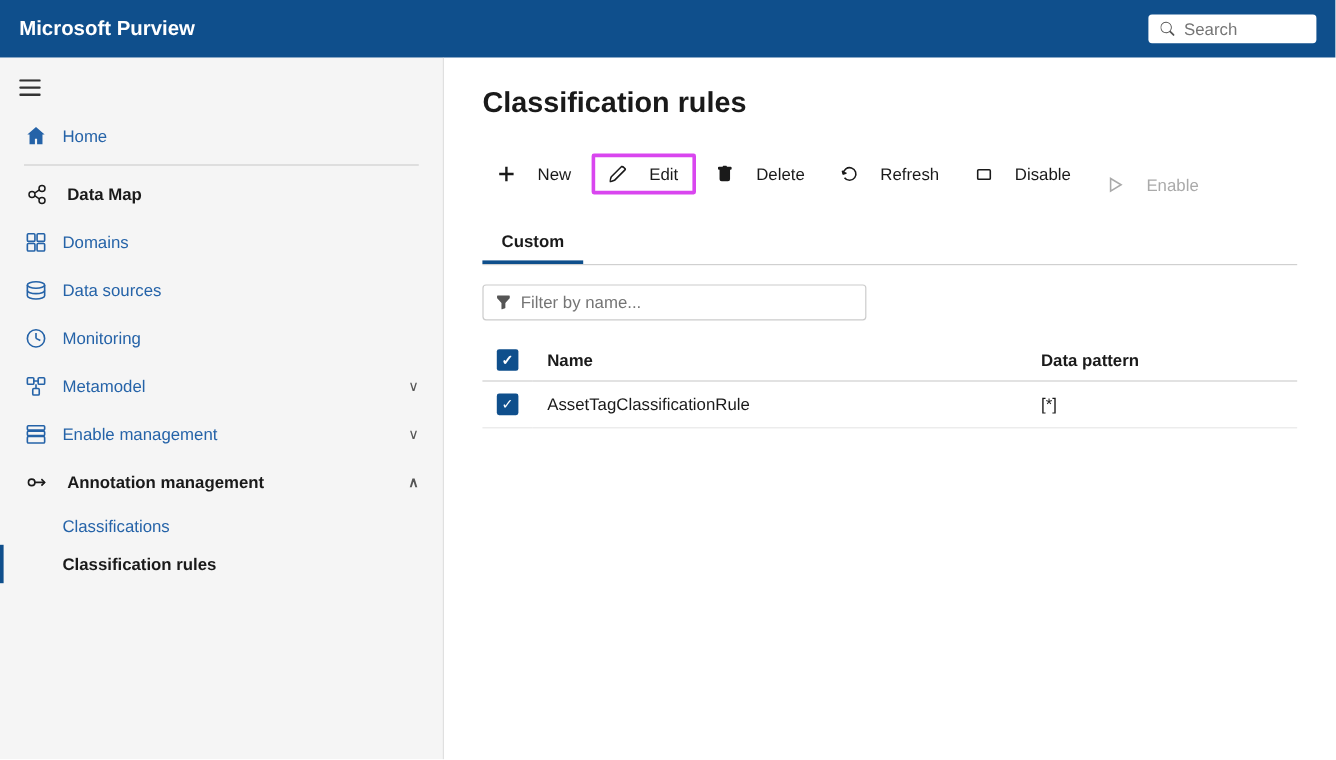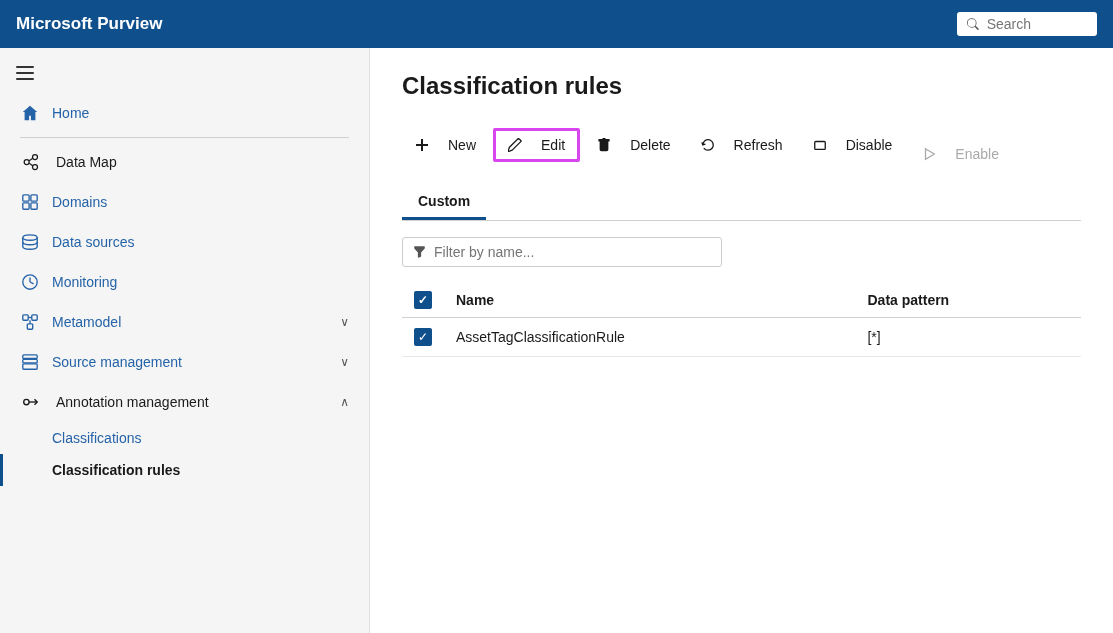--- a/index.html
+++ b/index.html
@@ -63,21 +63,21 @@
     .sidebar-item {
       display: flex;
       align-items: center;
       padding: 10px 20px;
       cursor: pointer;
       gap: 12px;
       color: #2563a8;
       font-size: 14px;
     }
     .sidebar-item.section-header {
-      font-weight: 400;
+      font-weight: 700;
       color: #1a1a1a;
       gap: 16px;
     }
     .sidebar-item .icon {
       width: 20px;
       height: 20px;
       display: flex;
       align-items: center;
       justify-content: center;
       flex-shrink: 0;
@@ -321,21 +321,21 @@
     </div>
 
     <div class="sidebar-item">
       <span class="icon">
         <svg width="18" height="18" viewBox="0 0 20 20" fill="none" stroke="#2563a8" stroke-width="1.5">
           <rect x="2" y="12" width="16" height="6" rx="1"></rect>
           <rect x="2" y="2" width="16" height="4" rx="1"></rect>
           <rect x="2" y="7" width="16" height="4" rx="1"></rect>
         </svg>
       </span>
-      <span>Source management</span>
+      <span>Enable management</span>
       <span class="chevron">∨</span>
     </div>
 
     <div class="sidebar-item section-header">
       <span class="icon">
         <svg width="18" height="18" viewBox="0 0 20 20" fill="none" stroke="#1a1a1a" stroke-width="1.5">
           <circle cx="6" cy="10" r="3"></circle>
           <polyline points="9,10 18,10"></polyline>
           <polyline points="15,7 18,10 15,13"></polyline>
         </svg>

